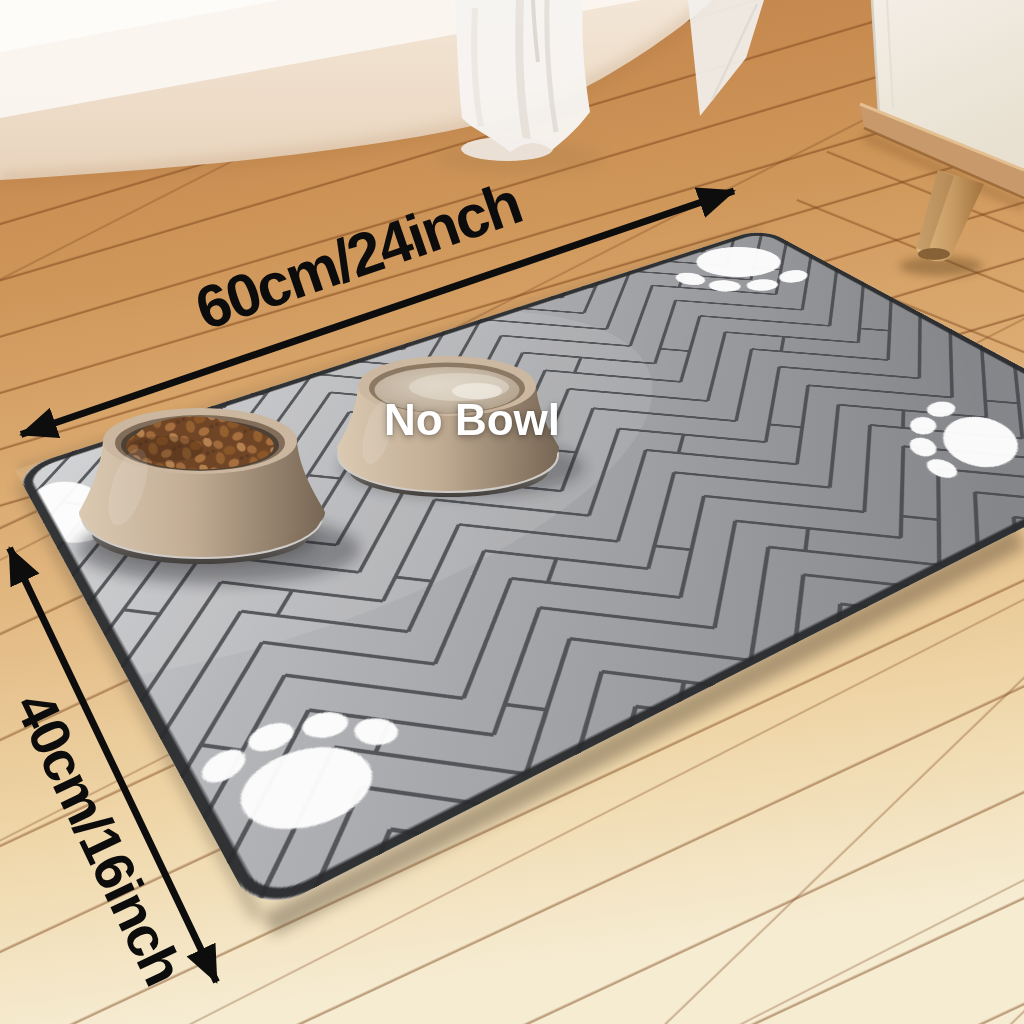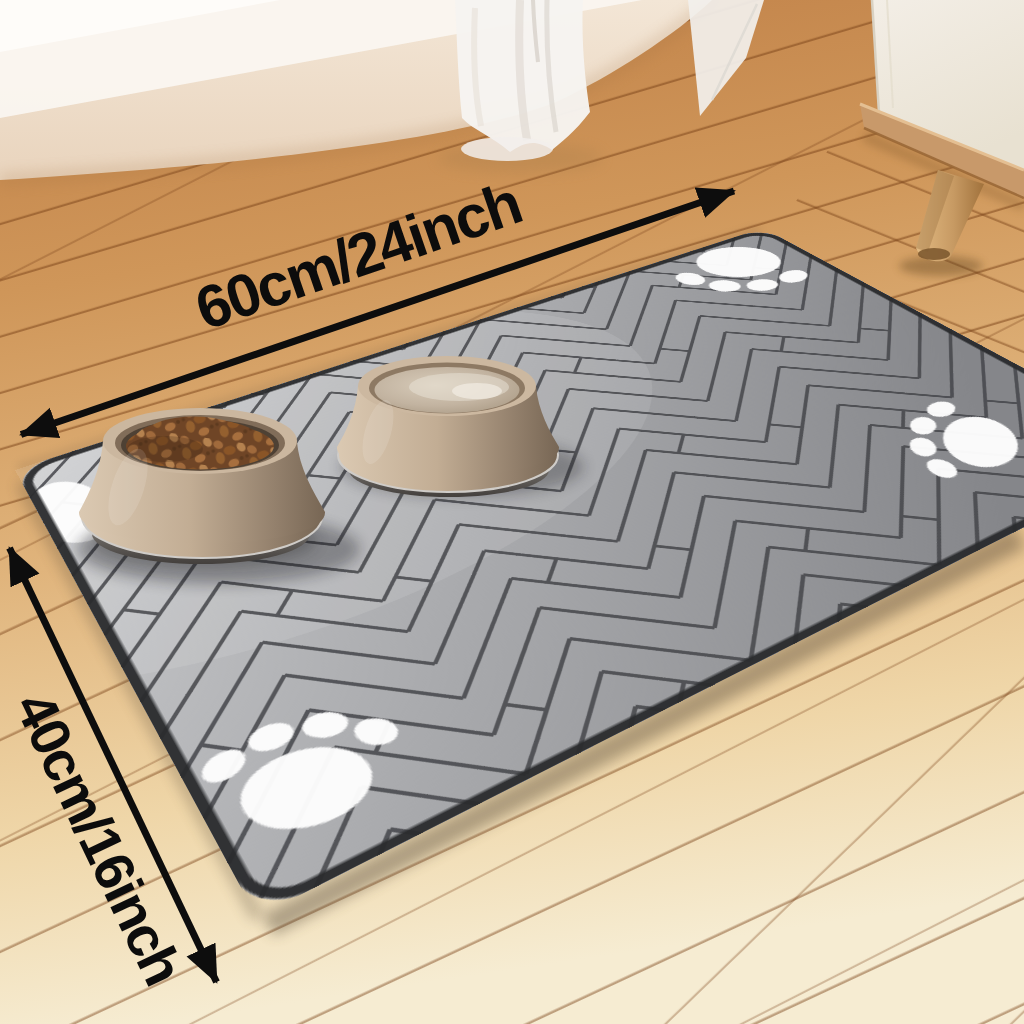--- a/index.html
+++ b/index.html
@@ -417,13 +417,14 @@
     </g>
 
     <g>
       <line x1="21" y1="434.5" x2="734" y2="191" style="stroke:var(--arrow,#0d0d0d)" stroke-width="7" marker-start="url(#ah)" marker-end="url(#ah)"></line>
       <line x1="9.5" y1="548" x2="216.5" y2="982" style="stroke:var(--arrow,#0d0d0d)" stroke-width="7" marker-start="url(#ah)" marker-end="url(#ah)"></line>
     </g>
   </svg>
 
   <div class="label dim" id="lbl60" style="left:358px;top:256px;--rot:-19deg;">60cm/24inch</div>
   <div class="label dim" id="lbl40" style="left:99px;top:838px;--rot:64.5deg;">40cm/16inch</div>
+  <div class="label nobowl" id="lblNoBowl" style="left:472px;top:420px;">No Bowl</div>
 </div>
 
 </body></html>

